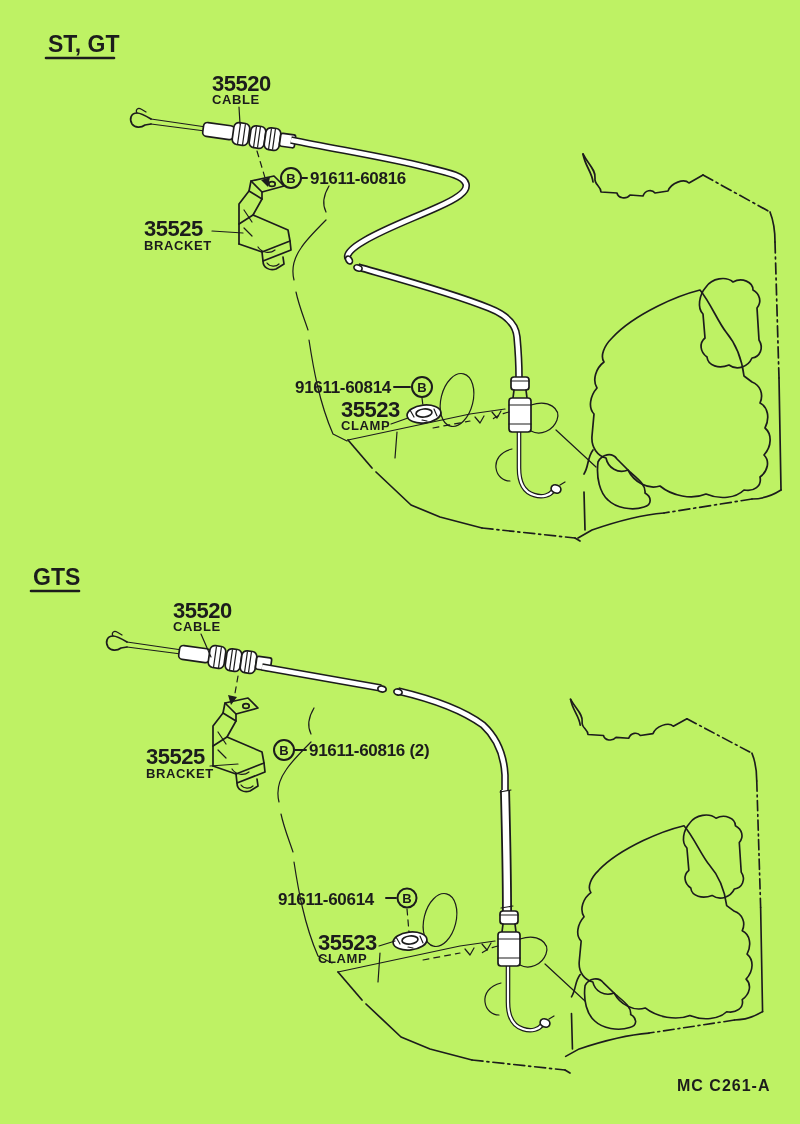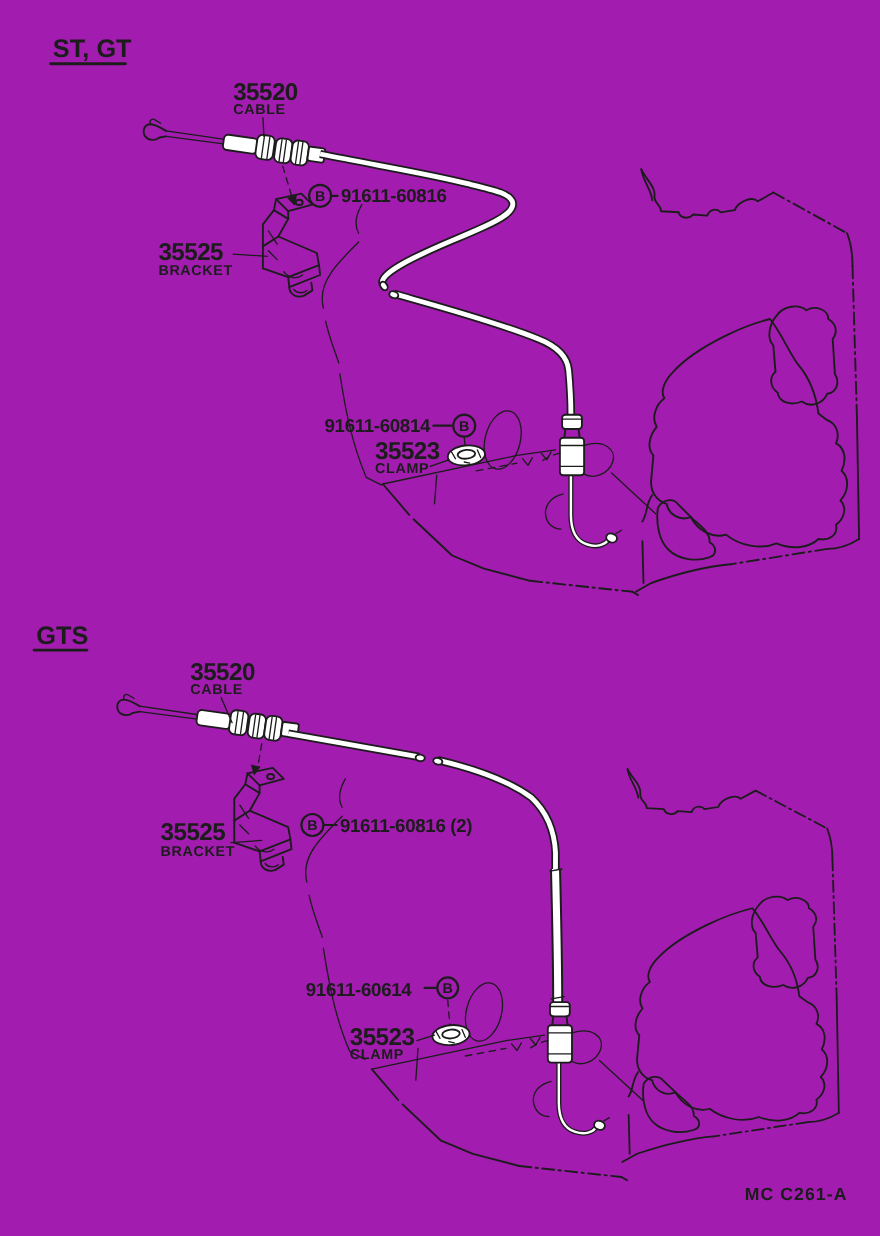--- a/index.html
+++ b/index.html
@@ -1,19 +1,19 @@
 <!DOCTYPE html>
 <html><head>
 <meta charset="utf-8">
 <style>
   :root { --ink:#1c1c1c; }
   html,body { margin:0; padding:0; background:#e8e8e8; }
   .canvas {
     position:relative; width:800px; height:1124px; margin:0 auto;
-    background:#a21caf; overflow:hidden;
+    background:#bef264; overflow:hidden;
     font-family:"Liberation Sans","DejaVu Sans",sans-serif;
   }
   svg { display:block; width:800px; height:1124px; }
 
   
   .ln   { fill:none; stroke:var(--ink); stroke-width:1.7; stroke-linecap:round; stroke-linejoin:round; }
   .thin { stroke-width:1.2; }
   .dash    { stroke-dasharray:6 5; }
   .dashdot { stroke-dasharray:11 4 2 4; }
   .fill-w  { fill:#ffffff; stroke:var(--ink); stroke-width:1.7; stroke-linejoin:round; }

